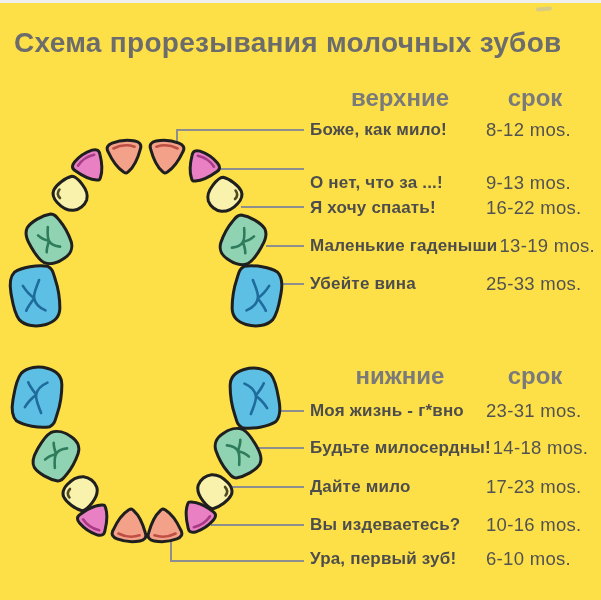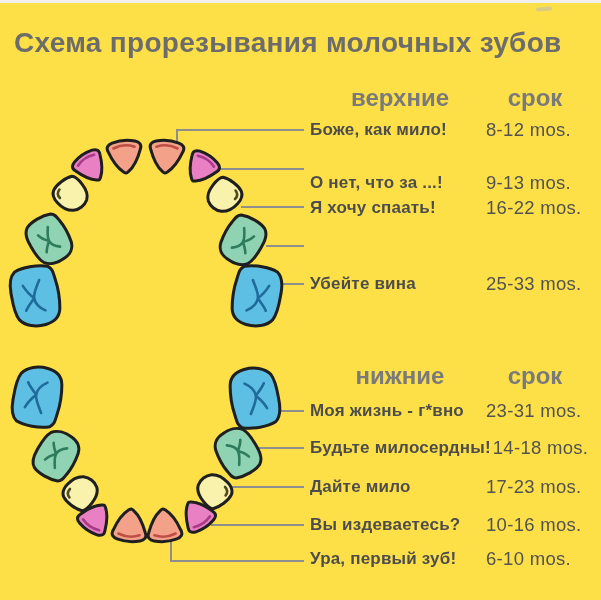--- a/index.html
+++ b/index.html
@@ -137,20 +137,24 @@
     <span class="term">8-12 mos.</span>
   </div>
   <div class="row" style="top:172px">
     <span class="lbl">О нет, что за ...!</span>
     <span class="term">9-13 mos.</span>
   </div>
   <div class="row" style="top:197px">
     <span class="lbl">Я хочу спаать!</span>
     <span class="term">16-22 mos.</span>
   </div>
+  <div class="row" style="top:235px">
+    <span class="lbl">Маленькие гаденыши</span>
+    <span class="term">13-19 mos.</span>
+  </div>
   <div class="row" style="top:273px">
     <span class="lbl">Убейте вина</span>
     <span class="term">25-33 mos.</span>
   </div>
 
   <div class="col-head head-lower-teeth">нижние</div>
   <div class="col-head head-lower-term">срок</div>
 
   <div class="row" style="top:400px">
     <span class="lbl">Моя жизнь - г*вно</span>

